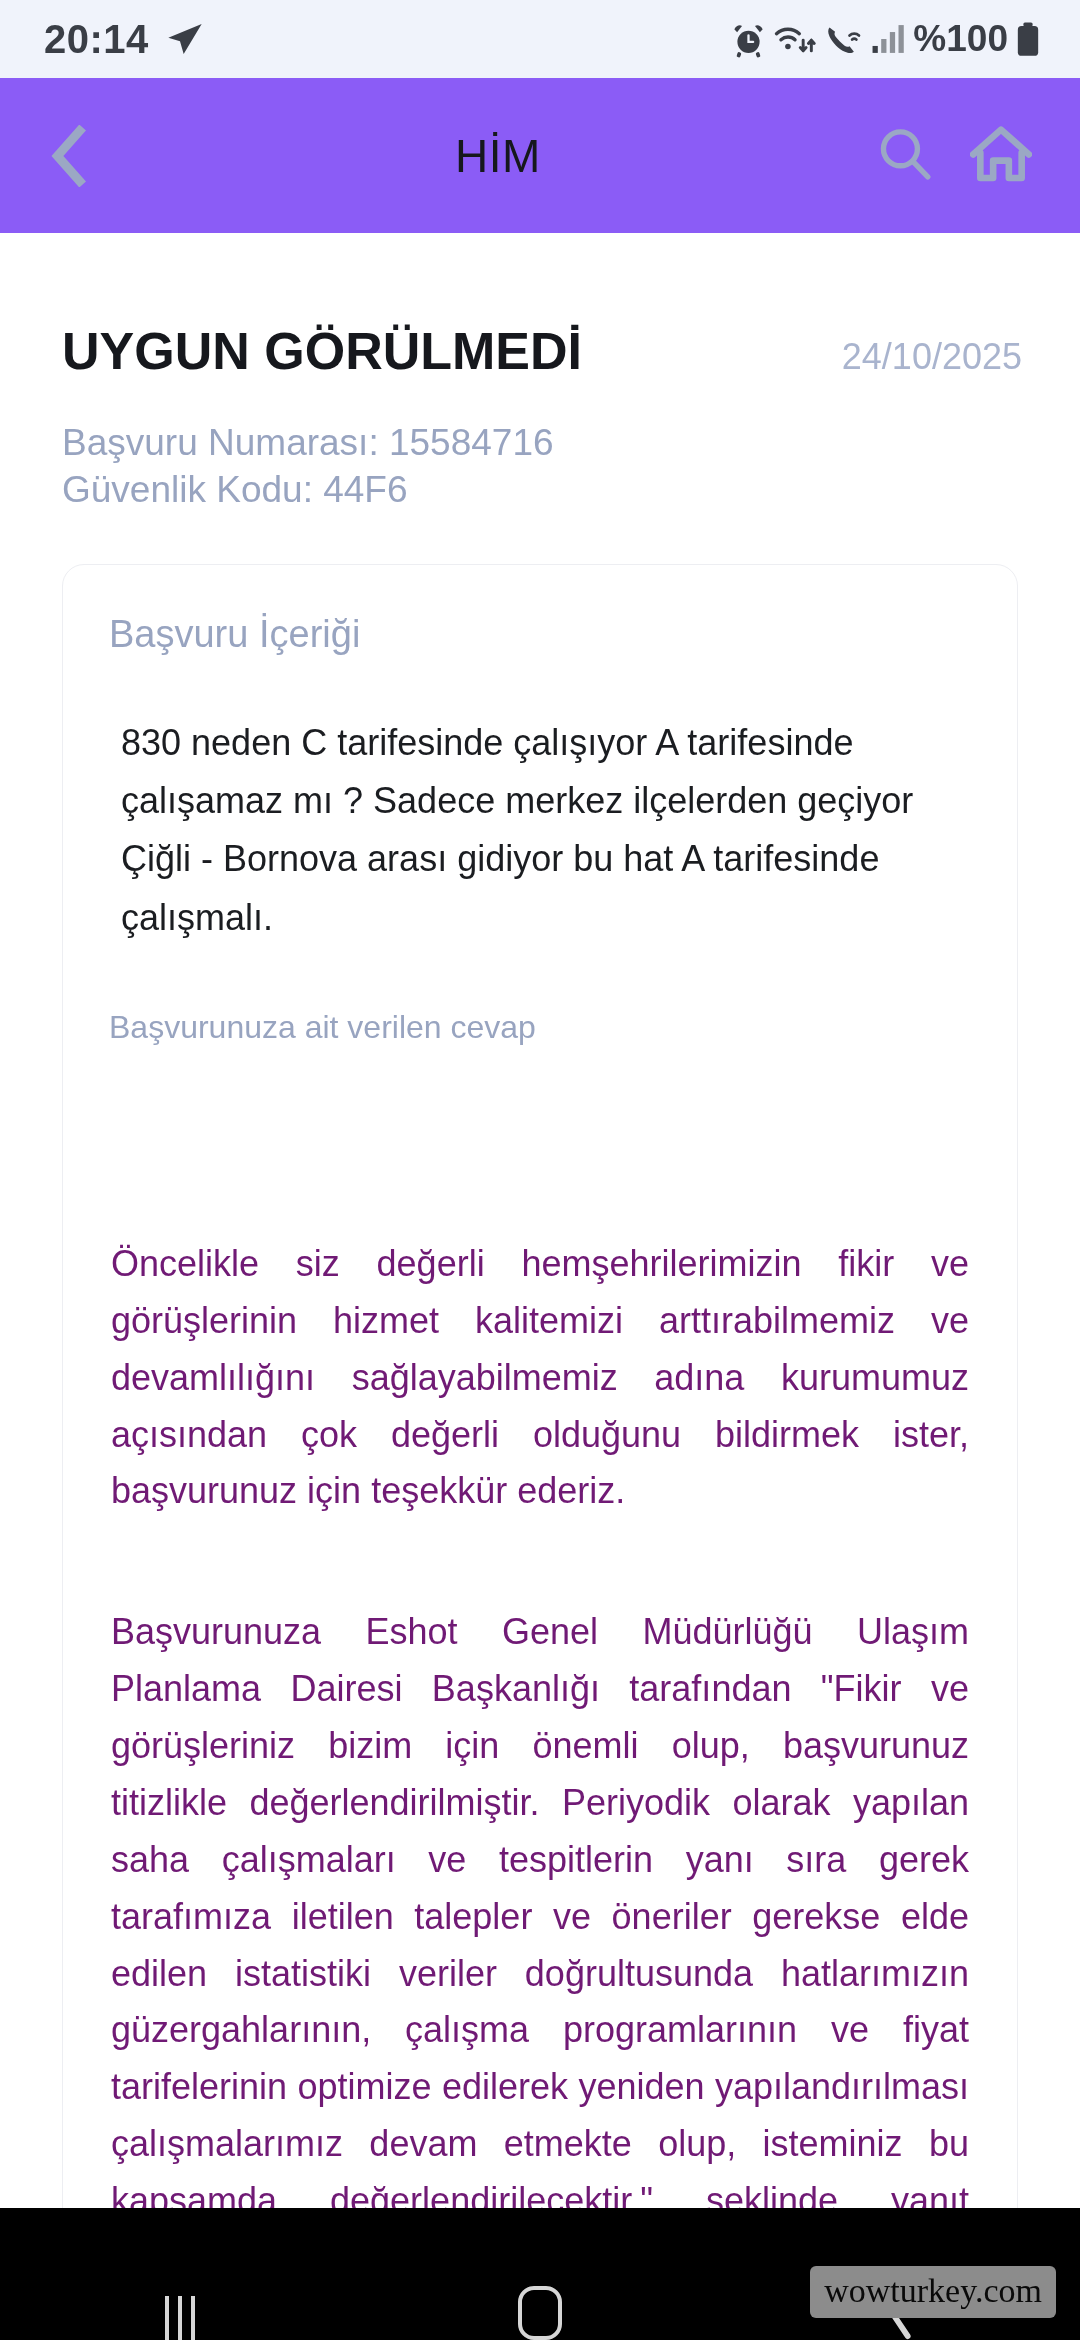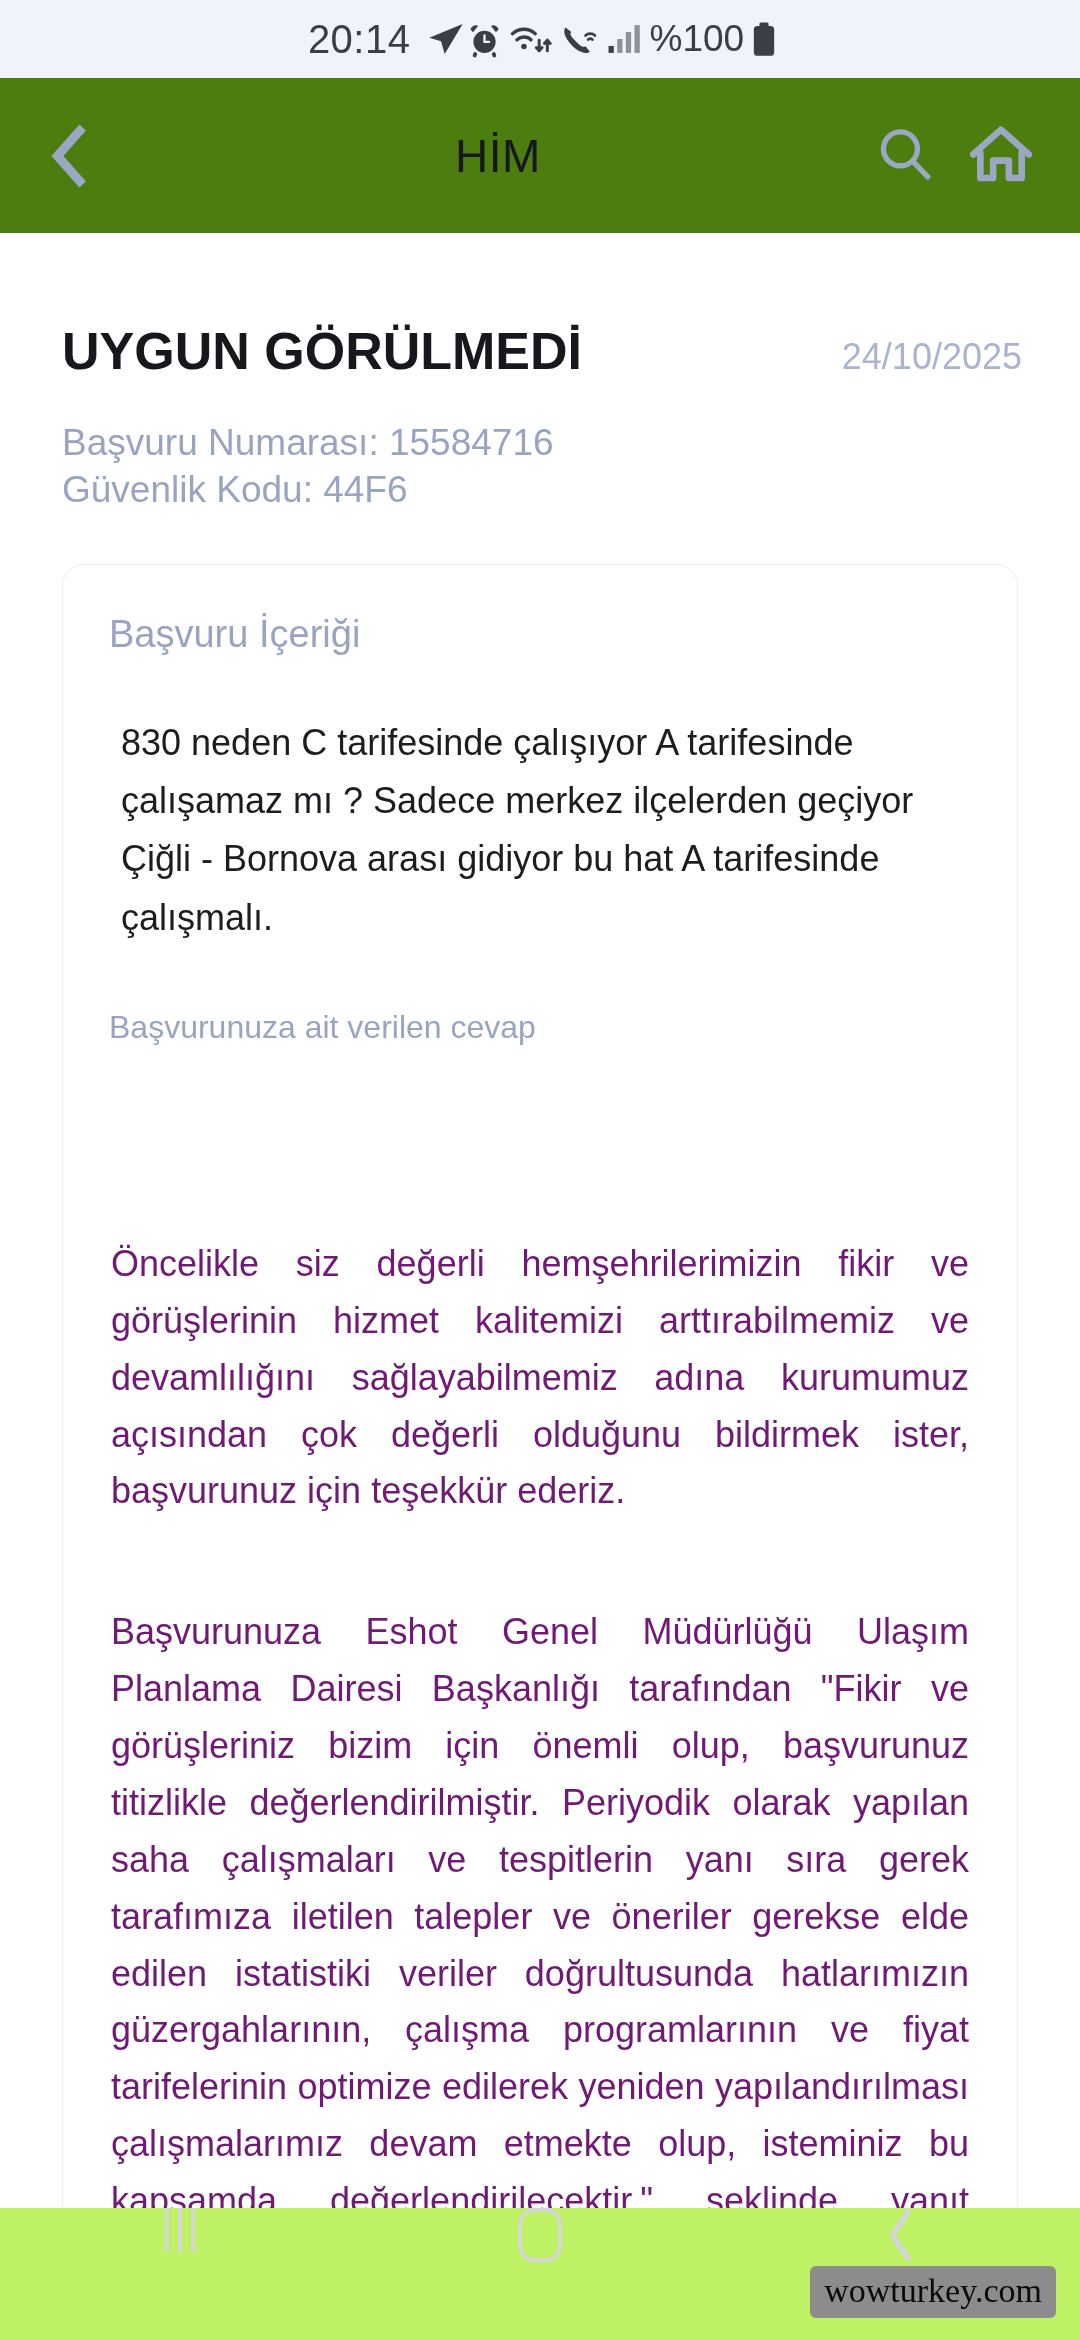--- a/index.html
+++ b/index.html
@@ -8,33 +8,34 @@
     background:#ffffff;
     font-family:"Liberation Sans", sans-serif;
     overflow:hidden;
   }
   #screen { position:relative; width:1080px; height:2340px; background:#ffffff; }
 
   
   .statusbar {
     position:absolute; top:0; left:0; width:1080px; height:78px;
     background:#F0F3FB;
-    display:flex; align-items:center; justify-content:center;
+    display:flex; align-items:center; justify-content:space-between;
     padding:0 38px 0 44px;
+    font-weight:bold;
   }
   .sb-left { display:flex; align-items:center; gap:16px; }
   .sb-time { font-size:40px; color:#3A3E46; letter-spacing:0.5px; }
   .sb-right { display:flex; align-items:center; gap:6px; }
   .sb-icon { display:block; }
   .sb-batt-text { font-size:37px; color:#3A3E46; letter-spacing:0px; margin-left:2px; }
 
   
   .appbar {
     position:absolute; top:78px; left:0; width:1080px; height:155px;
-    background:#4d7c0f;
+    background:#8b5cf6;
     display:flex; align-items:center;
   }
   .appbar-back { width:140px; display:flex; justify-content:center; align-items:center; }
   .appbar-title {
     flex:1; text-align:center; font-size:46px; color:#16181D;
     letter-spacing:0.5px; margin-left:-20px;
   }
   .appbar-actions { display:flex; align-items:center; gap:36px; padding-right:48px; }
 
   
@@ -74,21 +75,21 @@
   .answer-body { padding:190px 48px 0 48px; }
   .answer-p {
     font-size:36px; color:#701a75; line-height:1.58;
     text-align:justify; text-justify:inter-word; letter-spacing:0px;
   }
   .answer-p + .answer-p { margin-top:84px; }
 
   
   .navbar {
     position:absolute; left:0; bottom:0; width:1080px; height:132px;
-    background:#bef264; display:flex; align-items:flex-start;
+    background:#000000; display:flex; align-items:flex-end;
   }
   .nav-btn { flex:1; display:flex; align-items:center; justify-content:center; }
   .nav-recents { display:flex; gap:9px; }
   .nav-recents span { display:block; width:4px; height:44px; background:#D6D6D6; }
   .nav-home {
     width:44px; height:54px; border:4px solid #D6D6D6; border-radius:16px;
   }
   .watermark {
     position:absolute; right:24px; bottom:22px;
     background:#8C8C8C; color:#0A0A0A;

